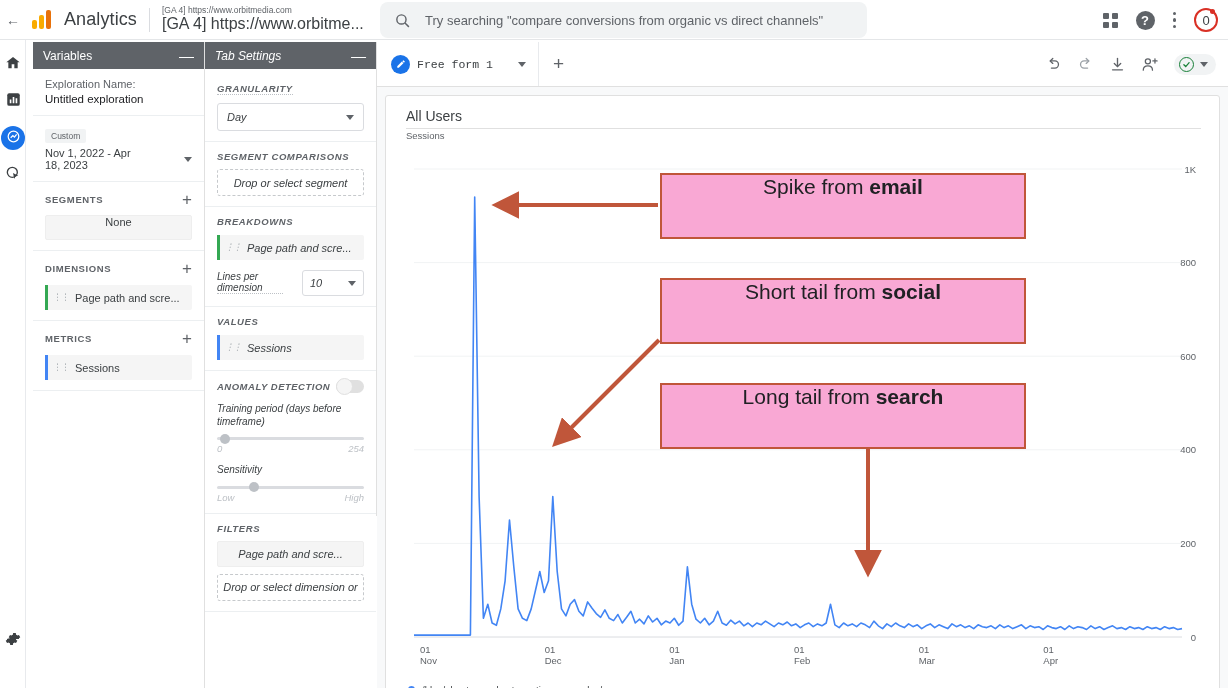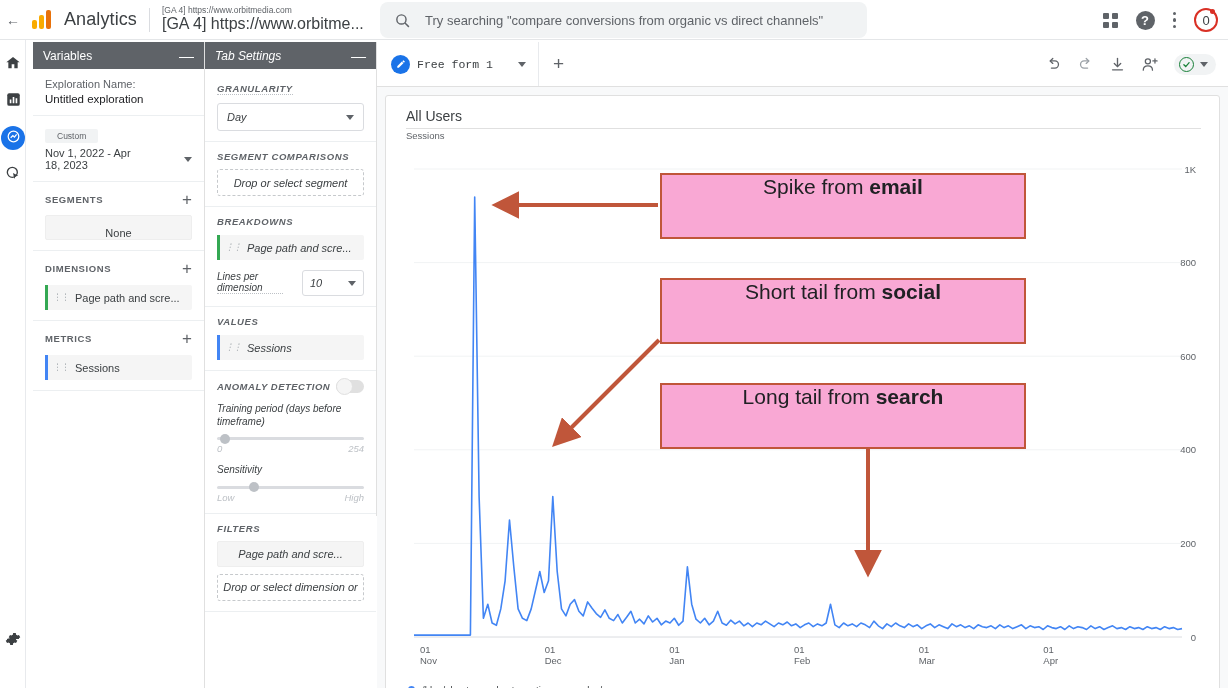--- a/index.html
+++ b/index.html
@@ -69,27 +69,27 @@
   .panel-head { height:27px; background:#5f6368; color:#fff; display:flex; align-items:center;
                 justify-content:space-between; padding:0 10px; font-size:12px; }
   .panel-head .minus { font-size:15px; line-height:1; color:#fff; }
   .sec { padding:9px 12px 10px 12px; border-bottom:1px solid #eceff1; }
   .sec-label { font-size:9.5px; letter-spacing:.6px; color:#5f6368; font-weight:bold; text-transform:uppercase; }
   .sec-row { display:flex; align-items:center; justify-content:space-between; }
   .plus { color:#5f6368; font-size:17px; line-height:1; }
   .exp-name-l { font-size:11px; color:#5f6368; }
   .exp-name-v { font-size:11.5px; color:#202124; margin-top:3px; }
   .chip-custom { display:inline-block; font-size:8.5px; color:#5f6368; background:#f1f3f4;
-                 padding:2px 12px; border-radius:2px; }
+                 padding:2px 6px; border-radius:2px; }
   .daterange { display:flex; align-items:center; justify-content:space-between; margin-top:4px;gap:46px; }
   .daterange span { font-size:11px; color:#3c4043; }
   .caret { width:0; height:0; border-left:4px solid transparent; border-right:4px solid transparent;
            border-top:5px solid #5f6368; }
   .box-none { margin-top:7px; height:25px; background:#f5f5f5; border:1px solid #eee; border-radius:2px;
-              display:flex; align-items:flex-end; justify-content:center; font-size:11px; color:#3c4043; }
+              display:flex; align-items:flex-start; justify-content:center; font-size:11px; color:#3c4043; }
   .pill { margin-top:8px; height:25px; background:#f5f5f5; border-radius:2px; display:flex;
           align-items:center; padding-left:4px; font-size:11px; color:#3c4043; position:relative; }
   .pill::before { content:""; position:absolute; left:0; top:0; bottom:0; width:3px; }
   .pill.green::before { background:#34a853; }
   .pill.blue::before { background:#4285f4; }
   .drag { color:#9aa0a6; font-size:9px; letter-spacing:-1px; margin:0 6px 0 4px; line-height:1; }
 
   
   .dashbox { margin-top:7px; height:27px; border:1px dashed #c6c9cc; border-radius:3px;
              display:flex; align-items:center; justify-content:center; font-size:11px; color:#3c4043; }

